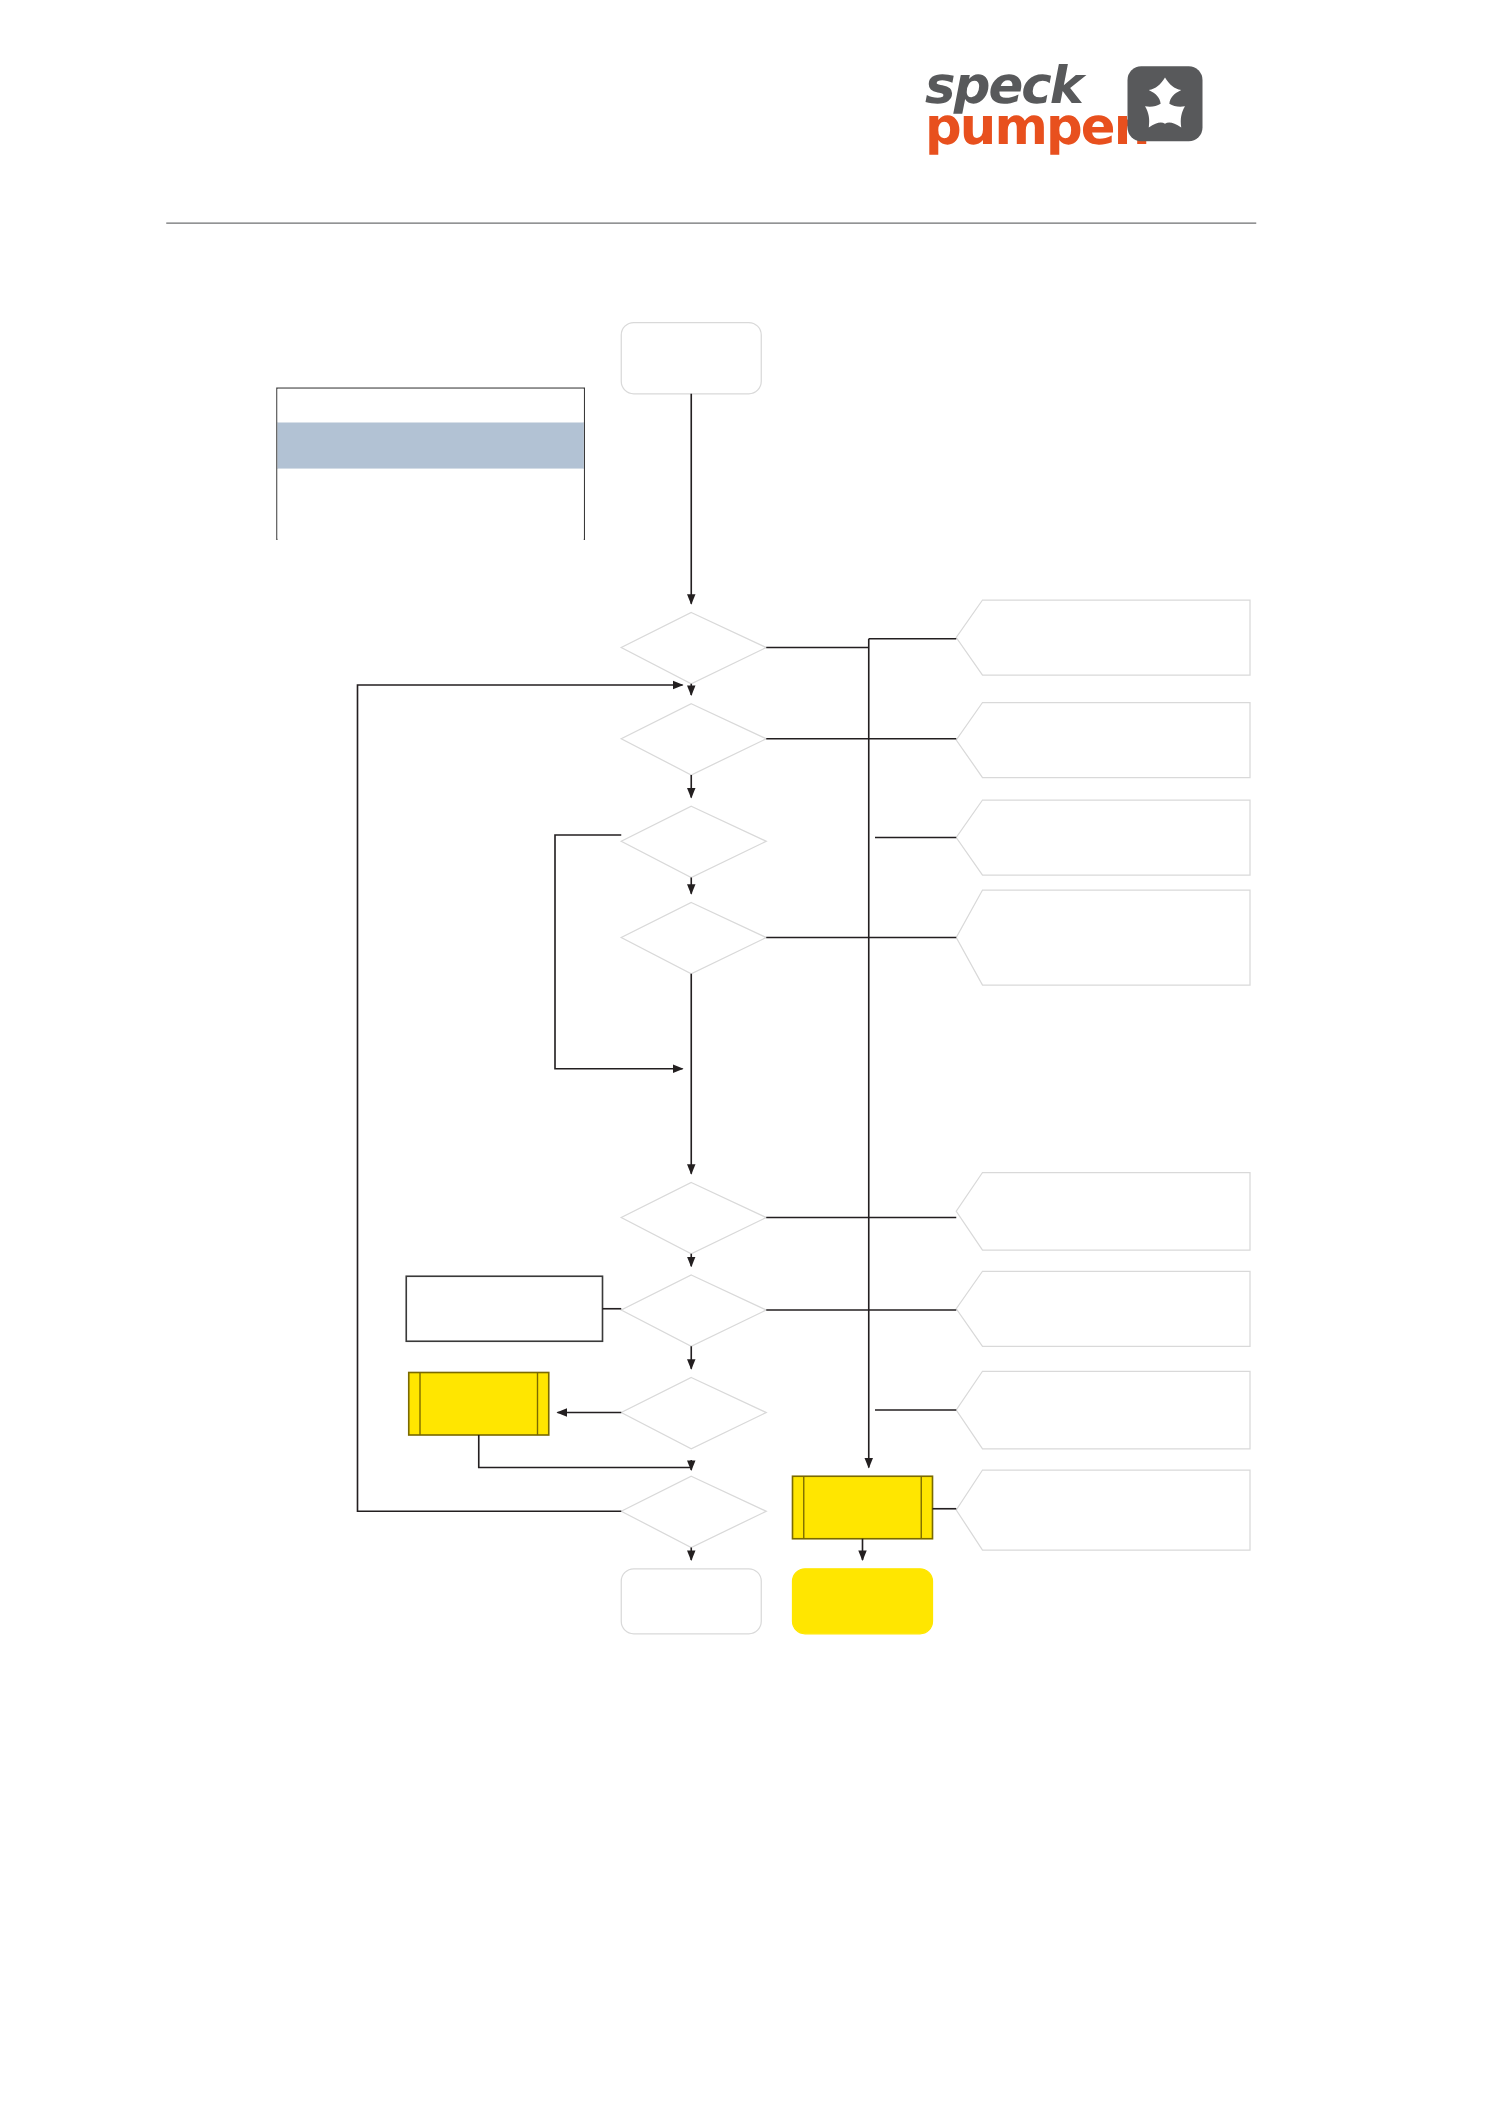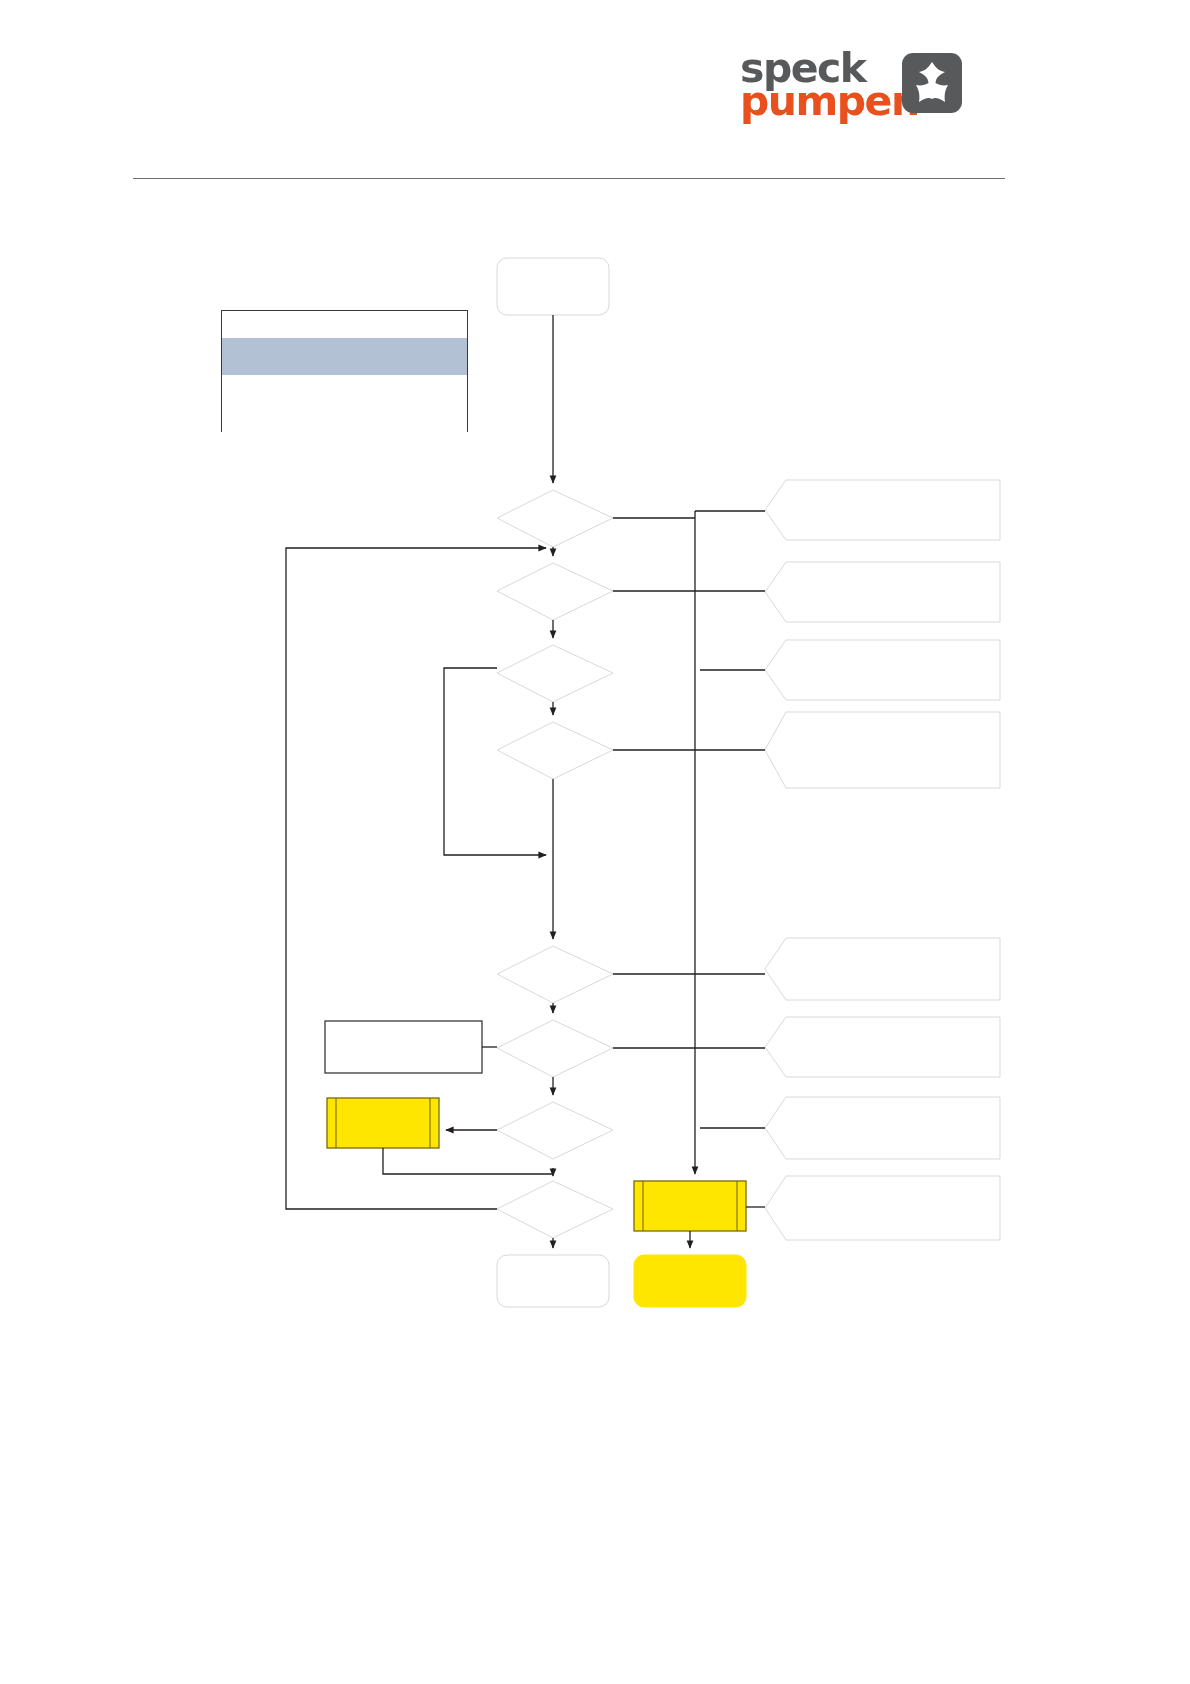--- a/index.html
+++ b/index.html
@@ -31,20 +31,21 @@
   .logo-word-top {
     position: absolute;
     left: 0;
     top: 0;
     font-family: "DejaVu Sans", sans-serif;
     font-weight: bold;
     font-size: 41px;
     letter-spacing: -1.5px;
     color: #58595b;
     line-height: 40px;
+    font-style: italic;
   }
   .logo-word-bottom {
     position: absolute;
     left: 0;
     top: 33px;
     font-family: "DejaVu Sans", sans-serif;
     font-weight: bold;
     font-size: 41px;
     letter-spacing: -1.5px;
     color: #e8501e;

